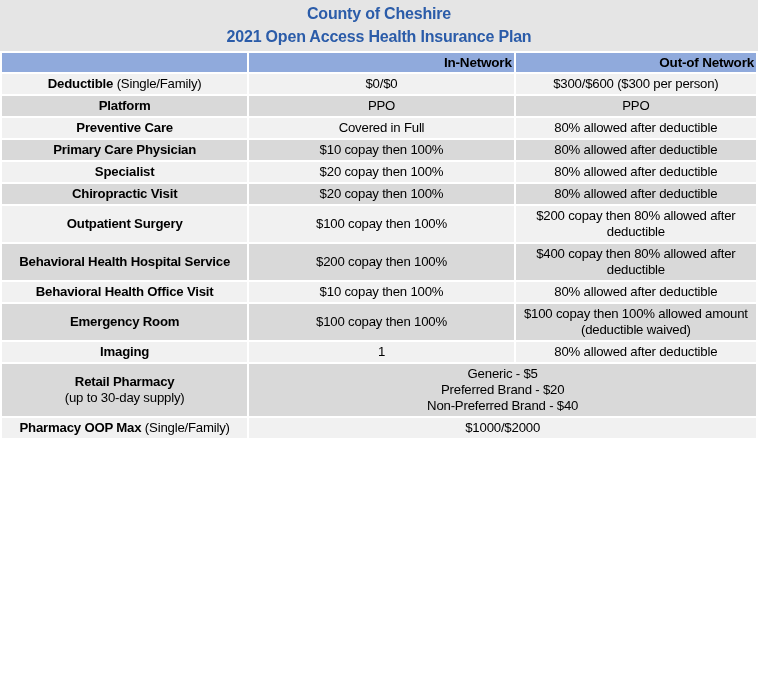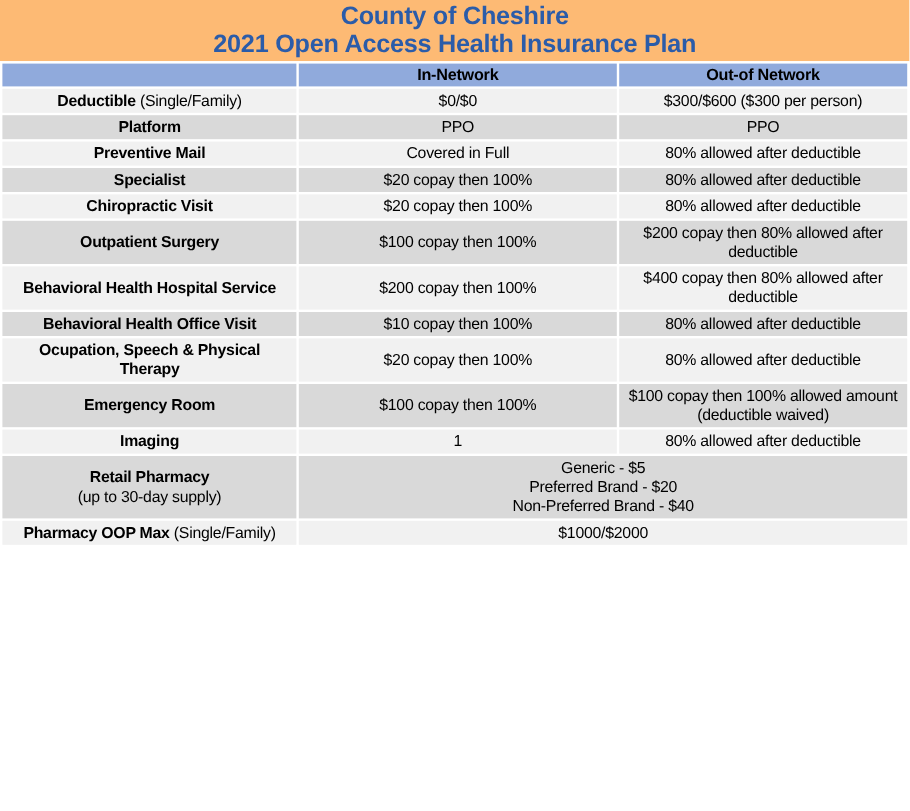--- a/index.html
+++ b/index.html
@@ -6,24 +6,24 @@
   body{
     width:758px;
     font-family:"Liberation Sans", sans-serif;
     color:#000;
     letter-spacing:-0.2px;
   }
   .sheet{width:758px;}
 
   
   .banner{
-    background:#fdba74;
+    background:#e5e5e5;
     text-align:center;
     font-weight:bold;
-    font-size:21px;
+    font-size:16px;
     line-height:23px;
     padding:2px 0 3px 0;
   }
   .banner div{white-space:nowrap;}
 
   
   table{
     width:758px;
     table-layout:fixed;
     border-collapse:separate;
@@ -31,21 +31,21 @@
     background:#ffffff;
   }
   col.c1{width:244px;}
   col.c2{width:263px;}
   col.c3{width:239px;}
   th{
     background:#90AADC;
     font-size:13.5px;
     font-weight:bold;
     padding:2px;
-    text-align:center;
+    text-align:right;
   }
   td{
     font-size:13.2px;
     line-height:16px;
     text-align:center;
     vertical-align:middle;
     padding:2px 3px;
     white-space:pre-line;
     margin-left:32px;
   }
@@ -82,22 +82,27 @@
           <td class="label"><span class="b">Deductible </span><span class="r">(Single/Family)</span></td>
           <td>$0/$0</td>
           <td>$300/$600 ($300 per person)</td>
         </tr>
         <tr>
           <td class="label"><span class="b">Platform</span></td>
           <td>PPO</td>
           <td>PPO</td>
         </tr>
         <tr>
-          <td class="label"><span class="b">Preventive Mail</span></td>
+          <td class="label"><span class="b">Preventive Care</span></td>
           <td>Covered in Full</td>
+          <td>80% allowed after deductible</td>
+        </tr>
+        <tr>
+          <td class="label"><span class="b">Primary Care Physician</span></td>
+          <td>$10 copay then 100%</td>
           <td>80% allowed after deductible</td>
         </tr>
         <tr>
           <td class="label"><span class="b">Specialist</span></td>
           <td>$20 copay then 100%</td>
           <td>80% allowed after deductible</td>
         </tr>
         <tr>
           <td class="label"><span class="b">Chiropractic Visit</span></td>
           <td>$20 copay then 100%</td>
@@ -114,26 +119,20 @@
           <td>$200 copay then 100%</td>
           <td>$400 copay then 80% allowed after
 deductible</td>
         </tr>
         <tr>
           <td class="label"><span class="b">Behavioral Health Office Visit</span></td>
           <td>$10 copay then 100%</td>
           <td>80% allowed after deductible</td>
         </tr>
         <tr>
-          <td class="label"><span class="b">Ocupation, Speech &amp; Physical
-Therapy</span></td>
-          <td>$20 copay then 100%</td>
-          <td>80% allowed after deductible</td>
-        </tr>
-        <tr>
           <td class="label"><span class="b">Emergency Room</span></td>
           <td>$100 copay then 100%</td>
           <td>$100 copay then 100% allowed amount
 (deductible waived)</td>
         </tr>
         <tr>
           <td class="label"><span class="b">Imaging</span></td>
           <td>1</td>
           <td>80% allowed after deductible</td>
         </tr>

